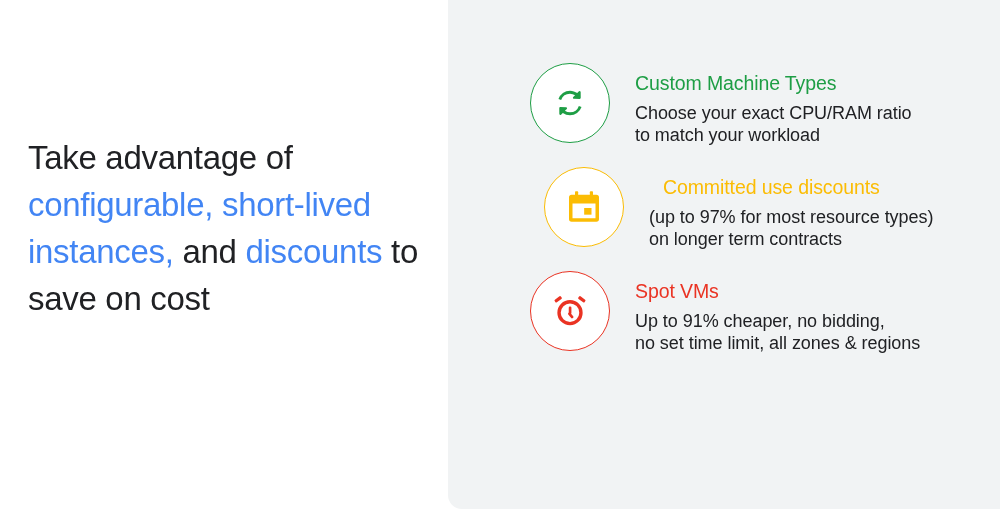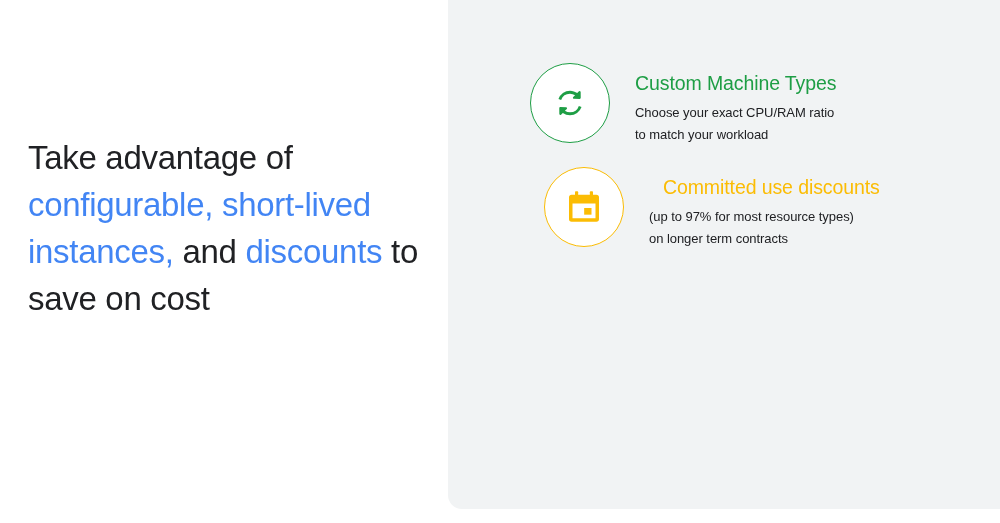--- a/index.html
+++ b/index.html
@@ -92,21 +92,21 @@
     min-width: 0;
   }
   .feature-title {
     font-size: 19.5px;
     line-height: 25px;
     font-weight: 400;
     letter-spacing: -0.1px;
     margin: 0 0 6px 0;
   }
   .feature-desc {
-    font-size: 13px;
+    font-size: 18px;
     line-height: 22px;
     color: #202124;
     letter-spacing: -0.05px;
     white-space: pre-line;
   }
 
   
   .c-green { color: #1E9E45; }
   .c-amber { color: #FBBC04; margin-left: 14px; }
   .c-red   { color: #EA3323; }
@@ -150,16 +150,34 @@
             </g>
           </svg>
         </div>
         <div class="feature-text">
           <div class="feature-title c-amber">Committed use discounts</div>
           <div class="feature-desc">(up to 97% for most resource types)
 on longer term contracts</div>
         </div>
       </div>
 
+      <div class="feature">
+        <div class="icon-circle c-red">
+          <svg width="40" height="40" viewBox="0 0 24 24" aria-hidden="true">
+            <g fill="#EA3323">
+              <rect x="2.6" y="4.0" width="4.6" height="2.0" rx="0.6" transform="rotate(-36 4.9 5.0)"></rect>
+              <rect x="16.8" y="4.0" width="4.6" height="2.0" rx="0.6" transform="rotate(36 19.1 5.0)"></rect>
+              <path d="M12 5.4a7.6 7.6 0 1 0 0 15.2 7.6 7.6 0 0 0 0-15.2zm0 2.05a5.55 5.55 0 1 1 0 11.1 5.55 5.55 0 0 1 0-11.1z"></path>
+              <rect x="11.25" y="9.3" width="1.6" height="4.6" rx="0.7"></rect>
+              <rect x="11.6" y="12.6" width="1.6" height="4.1" rx="0.7" transform="rotate(-40 12.4 14.6)"></rect>
+            </g>
+          </svg>
+        </div>
+        <div class="feature-text">
+          <div class="feature-title c-red">Spot VMs</div>
+          <div class="feature-desc">Up to 91% cheaper, no bidding,
+no set time limit, all zones &amp; regions</div>
+        </div>
+      </div>
 
     </div>
   </div>
 </div>
 
 </body></html>

